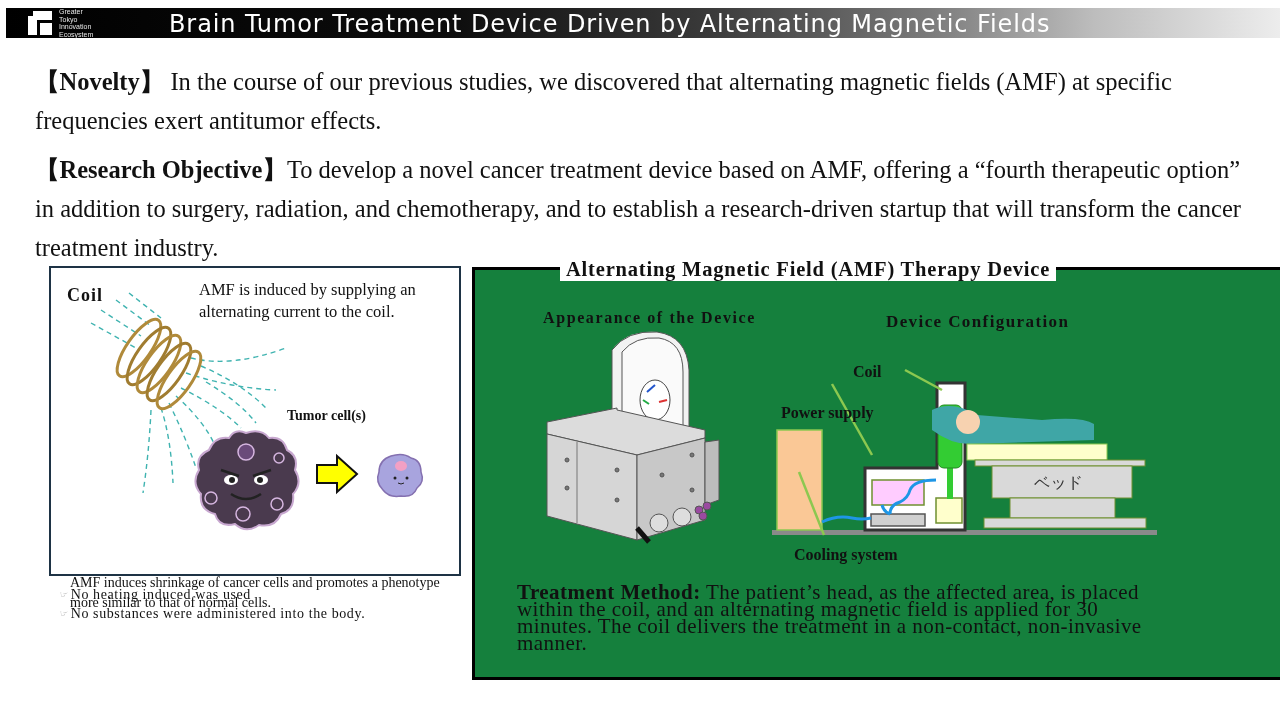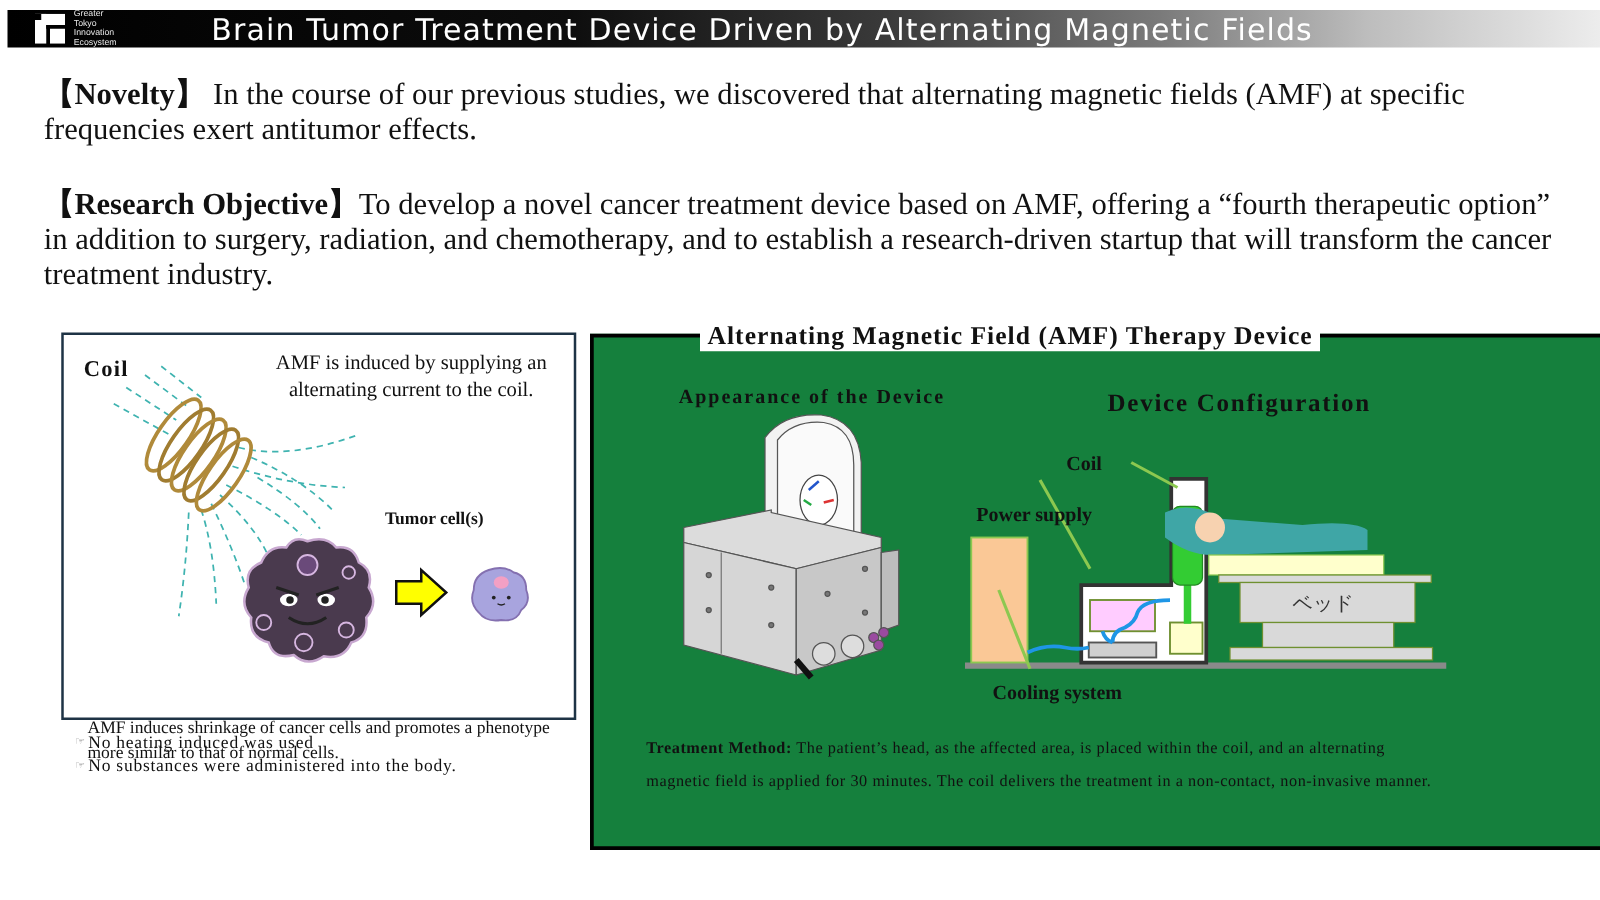--- a/index.html
+++ b/index.html
@@ -16,61 +16,61 @@
     position: absolute; left: 53px; top: 0px; font-family: "Liberation Sans", sans-serif;
     font-size: 7px; line-height: 7.5px; color: #e8e8e8;
   }
   .header-title {
     position: absolute; left: 163px; top: 1px; font-family: "DejaVu Sans", sans-serif;
     font-size: 24px; letter-spacing: 0.9px; color: #ffffff; line-height: 30px; font-weight: normal;
   }
 
   
   .para {
-    position: absolute; left: 35px; width: 1215px; font-size: 24.5px; line-height: 28px; color: #111;
+    position: absolute; left: 35px; width: 1215px; font-size: 24.5px; line-height: 39px; color: #111;
   }
   .para .lead { font-weight: bold; }
   .p-novelty { top: 62px; }
   .p-objective { top: 150px; }
 
   
   .left-panel {
     position: absolute; left: 49px; top: 266px; width: 412px; height: 310px;
     border: 2px solid #1e3345; background: #fff;
   }
   .coil-label { position: absolute; left: 16px; top: 17px; font-weight: bold; font-size: 18px; letter-spacing: 1px; }
-  .amf-induced { position: absolute; left: 148px; top: 11px; font-size: 16.5px; line-height: 22px; width: 260px; text-align: center; }
-  .tumor-label { position: absolute; left: 236px; top: 140px; font-weight: bold; font-size: 14px; margin-left: 21px; }
+  .amf-induced { position: absolute; left: 148px; top: 11px; font-size: 16.5px; line-height: 22px; width: 260px; }
+  .tumor-label { position: absolute; left: 236px; top: 140px; font-weight: bold; font-size: 14px; }
   .amf-shrink { position: absolute; left: 19px; top: 262px; font-size: 14px; line-height: 20px; width: 380px; margin-top: 43px; }
   .coil-svg { position: absolute; left: 30px; top: 10px; }
 
   .note { position: absolute; left: 60px; font-size: 14px; letter-spacing: 0.6px; color: #111; }
   .note .hand { font-family: "DejaVu Sans", sans-serif; font-size: 9px; color: #888; margin-right: 2px; vertical-align: 2px; }
   .note-1 { top: 587px; }
   .note-2 { top: 606px; }
 
   
   .right-panel {
     position: absolute; left: 472px; top: 267px; width: 832px; height: 413px;
     border: 3px solid #000000; background: #15803d;
   }
   .right-title {
     position: absolute; left: 85px; top: -12px; padding: 0 6px; background: #fff;
     font-weight: bold; font-size: 20.5px; letter-spacing: 0.8px; white-space: nowrap;
   }
   .sub-appearance { position: absolute; left: 68px; top: 39px; font-weight: bold; font-size: 16px; letter-spacing: 1.6px; }
-  .sub-config { position: absolute; left: 411px; top: 42px; font-weight: bold; font-size: 20px; letter-spacing: 1.4px; }
+  .sub-config { position: absolute; left: 411px; top: 42px; font-weight: bold; font-size: 17px; letter-spacing: 1.4px; }
   .device-svg { position: absolute; left: 62px; top: 60px; }
   .config-svg { position: absolute; left: 297px; top: 90px; }
   .cfg-label { position: absolute; font-weight: bold; font-size: 16px; }
   .lbl-coil { left: 378px; top: 93px; }
   .lbl-power { left: 306px; top: 134px; }
   .lbl-cooling { left: 319px; top: 276px; }
   .treatment {
-    position: absolute; left: 42px; top: 314px; width: 640px; font-size: 13px; line-height: 27px; letter-spacing: 0.45px;
+    position: absolute; left: 42px; top: 314px; width: 640px; font-size: 21px; line-height: 17px; letter-spacing: 0.45px;
   }
   .treatment .lead { font-weight: bold; }
 </style>
 </head>
 <body>
 
 <div class="header">
   <svg class="logo-mark" viewBox="0 0 24 24">
     <rect x="0" y="0" width="9" height="24" fill="#fff"></rect>
     <rect x="0" y="0" width="24" height="9" fill="#fff"></rect>

